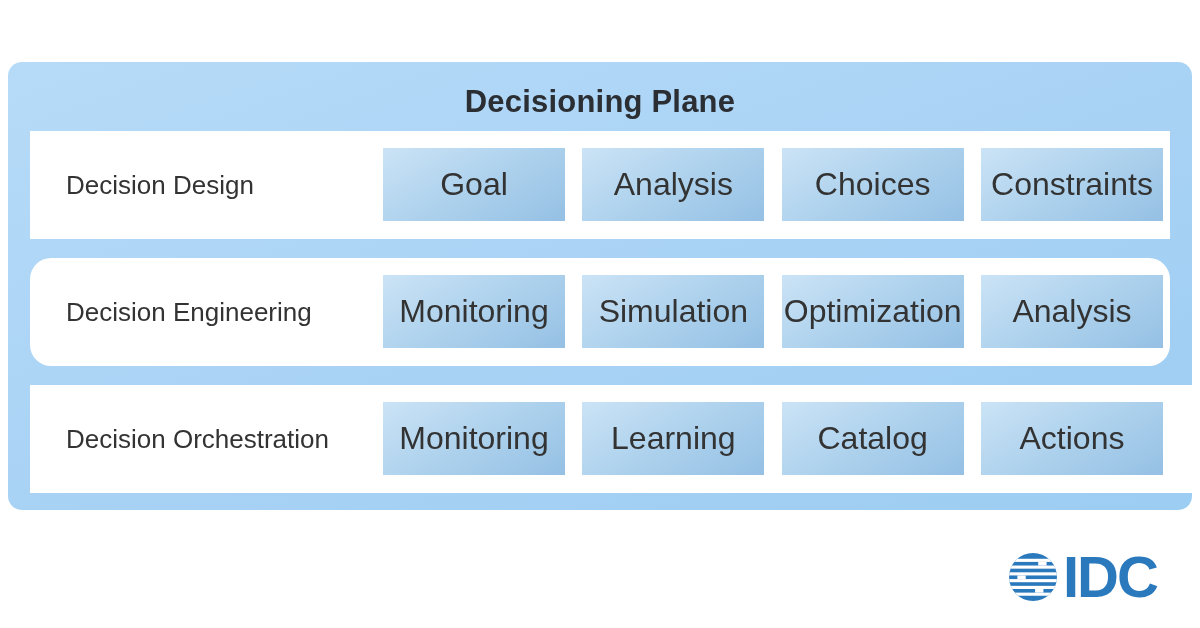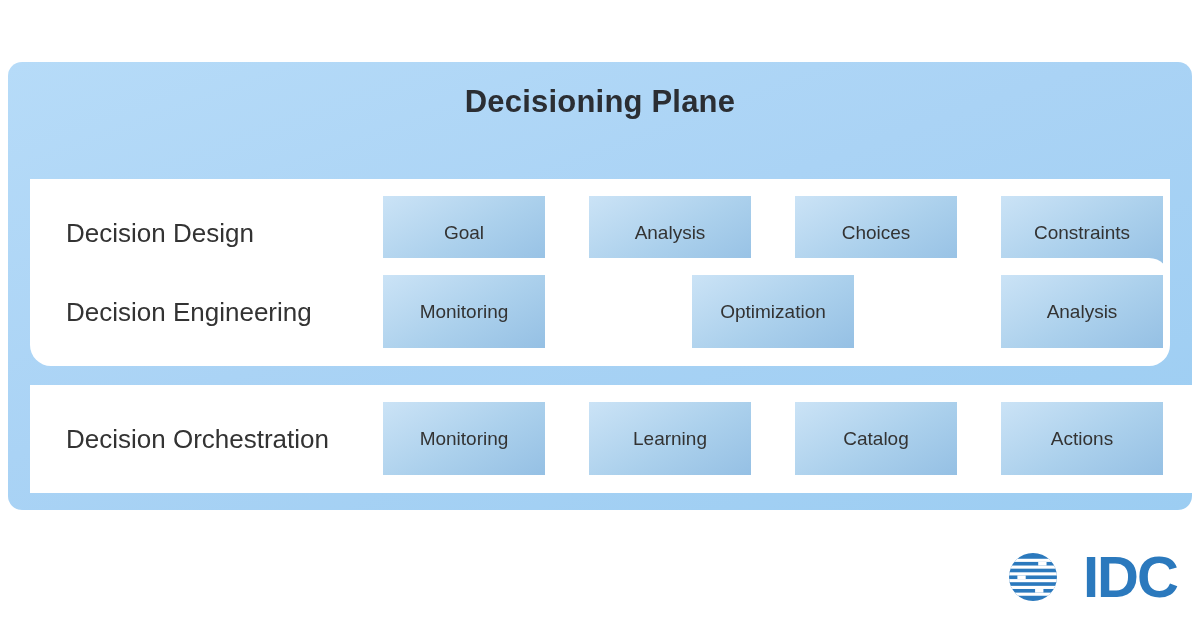--- a/index.html
+++ b/index.html
@@ -14,37 +14,37 @@
     background:linear-gradient(160deg,var(--panel-light) 0%,var(--panel-mid) 45%,var(--panel-dark) 100%);
   }
   .panel-title{
     position:absolute;top:22px;left:0;width:100%;text-align:center;
     font-size:31px;font-weight:bold;color:var(--title-color);
     letter-spacing:0.2px;
   }
   .plane-row{
     position:absolute;left:22px;width:1140px;height:108px;background:#ffffff;
   }
-  .row-1{top:69px;margin-top:48px;} .row-2{top:196px;border-radius:21px;} .row-3{top:323px;padding-left:35px;}
+  .row-1{top:69px;} .row-2{top:196px;border-radius:21px;} .row-3{top:323px;padding-left:35px;}
   .row-label{
     position:absolute;left:36px;top:50%;transform:translateY(-50%);
     font-size:26px;color:var(--text-color);white-space:nowrap;
   }
   .chips{
     position:absolute;left:353px;top:17px;width:780px;height:73px;
     display:flex;justify-content:space-between;
   }
   .chip{
-    width:162px;height:73px;display:flex;align-items:center;justify-content:center;
-    font-size:19px;color:var(--text-color);
+    width:182px;height:73px;display:flex;align-items:center;justify-content:center;
+    font-size:32px;color:var(--text-color);
     background:linear-gradient(150deg,var(--chip-light) 0%,var(--chip-mid) 55%,var(--chip-dark) 100%);
   }
   .brand-logo{
     position:absolute;left:1008px;top:551px;height:52px;
-    display:flex;align-items:center;gap:20px;
+    display:flex;align-items:center;
   }
   .globe{width:50px;height:50px;display:block;}
   .brand-text{
     font-size:58px;font-weight:bold;color:var(--logo-blue);
     letter-spacing:-2px;line-height:50px;margin-left:5px;
   }
 </style>
 </head>
 <body>
 
@@ -58,20 +58,21 @@
       <div class="chip">Analysis</div>
       <div class="chip">Choices</div>
       <div class="chip">Constraints</div>
     </div>
   </div>
 
   <div class="plane-row row-2">
     <div class="row-label">Decision Engineering</div>
     <div class="chips">
       <div class="chip">Monitoring</div>
+      <div class="chip">Simulation</div>
       <div class="chip">Optimization</div>
       <div class="chip">Analysis</div>
     </div>
   </div>
 
   <div class="plane-row row-3">
     <div class="row-label">Decision Orchestration</div>
     <div class="chips">
       <div class="chip">Monitoring</div>
       <div class="chip">Learning</div>

